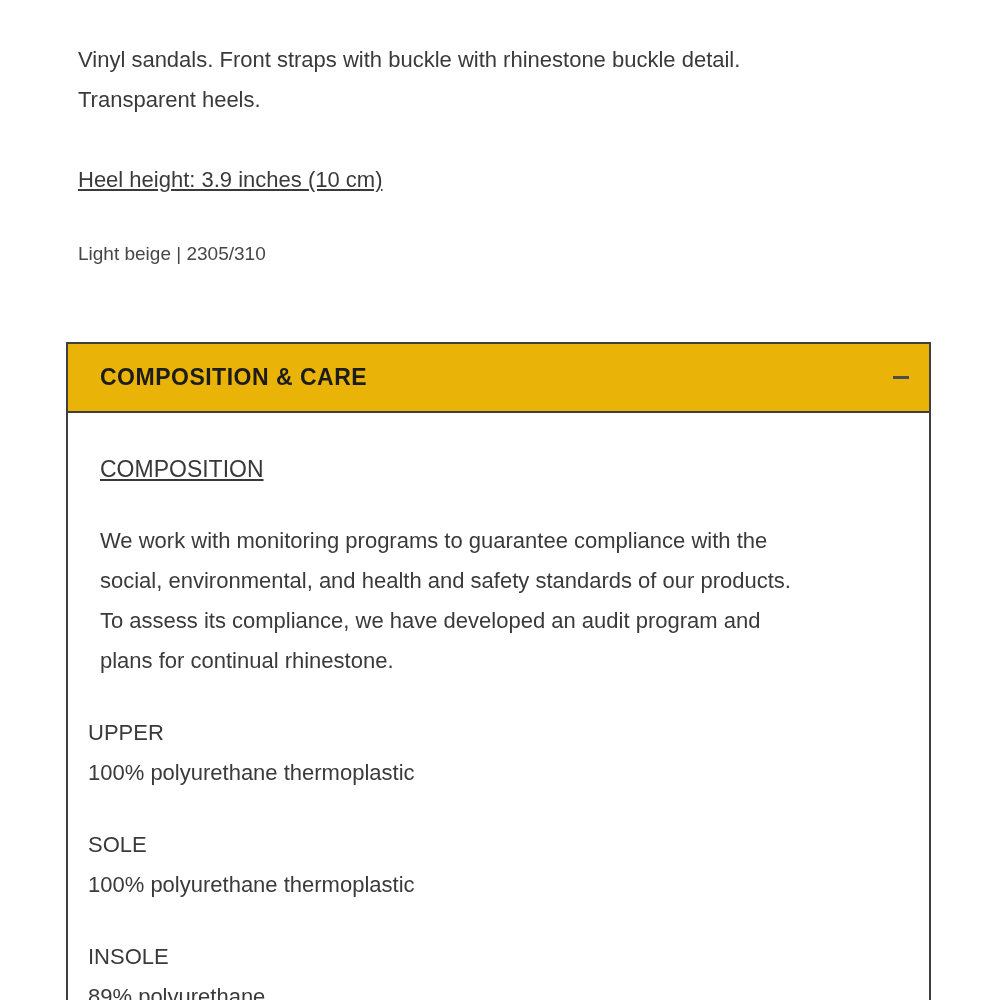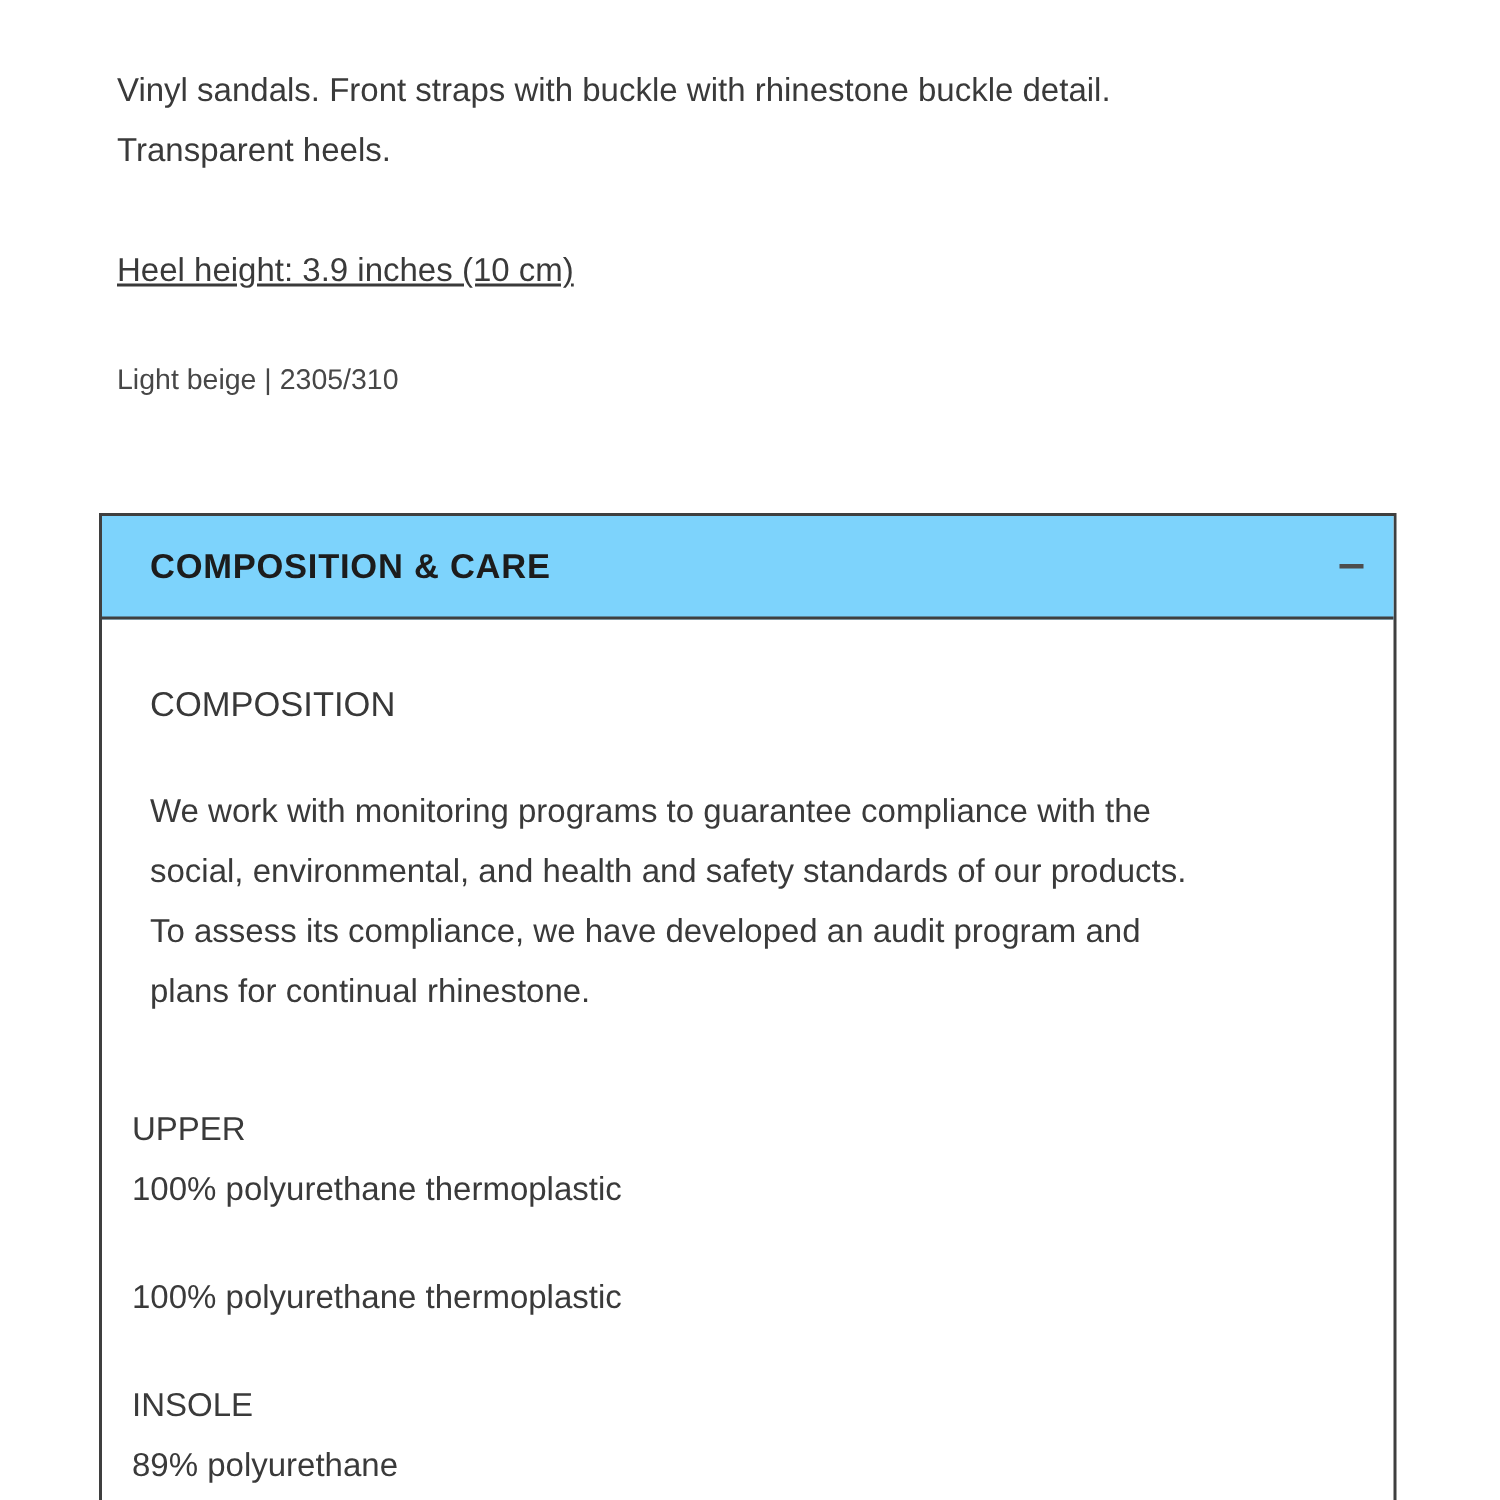--- a/index.html
+++ b/index.html
@@ -50,21 +50,21 @@
     box-sizing: border-box;
   }
   .acc-header {
     height: 67px;
     padding: 0 20px;
     display: flex;
     align-items: center;
     justify-content: space-between;
     border-bottom: 2px solid #3f3f3f;
     cursor: pointer;
-    background: #7dd3fc;
+    background: #eab308;
   }
   .acc-title {
     font-size: 23px;
     font-weight: bold;
     letter-spacing: 0.5px;
     color: #1c1c1c;
   }
   .minus {
     display: inline-block;
     width: 16px;
@@ -72,35 +72,36 @@
     background: #4d4d4d;
   }
   .acc-body {
     padding: 28px 20px 30px 20px;
   }
   .comp-heading {
     font-size: 23px;
     font-weight: normal;
     line-height: 32px;
     color: #383838;
+    text-decoration: underline;
   }
   .comp-intro {
     margin-top: 36px;
     font-size: 22px;
     line-height: 40px;
     color: #3a3a3a;
   }
   .material {
     margin-top: 32px;
     font-size: 22px;
     line-height: 40px;
     color: #3a3a3a;
   }
   .material:first-of-type {
-    margin-top: 52px;
+    margin-top: 32px;
   }
   .material .part { line-height: 40px; }
   .material .value { line-height: 40px; }
 </style>
 </head>
 <body>
 
 <main class="page">
 
   <p class="desc multiline">Vinyl sandals. Front straps with buckle with rhinestone buckle detail.
@@ -125,20 +126,21 @@
 social, environmental, and health and safety standards of our products.
 To assess its compliance, we have developed an audit program and
 plans for continual rhinestone.</p>
 
       <div class="material">
         <div class="part">UPPER</div>
         <div class="value">100% polyurethane thermoplastic</div>
       </div>
 
       <div class="material">
+        <div class="part">SOLE</div>
         <div class="value">100% polyurethane thermoplastic</div>
       </div>
 
       <div class="material">
         <div class="part">INSOLE</div>
         <div class="value">89% polyurethane</div>
       </div>
 
     </div>
   </section>

